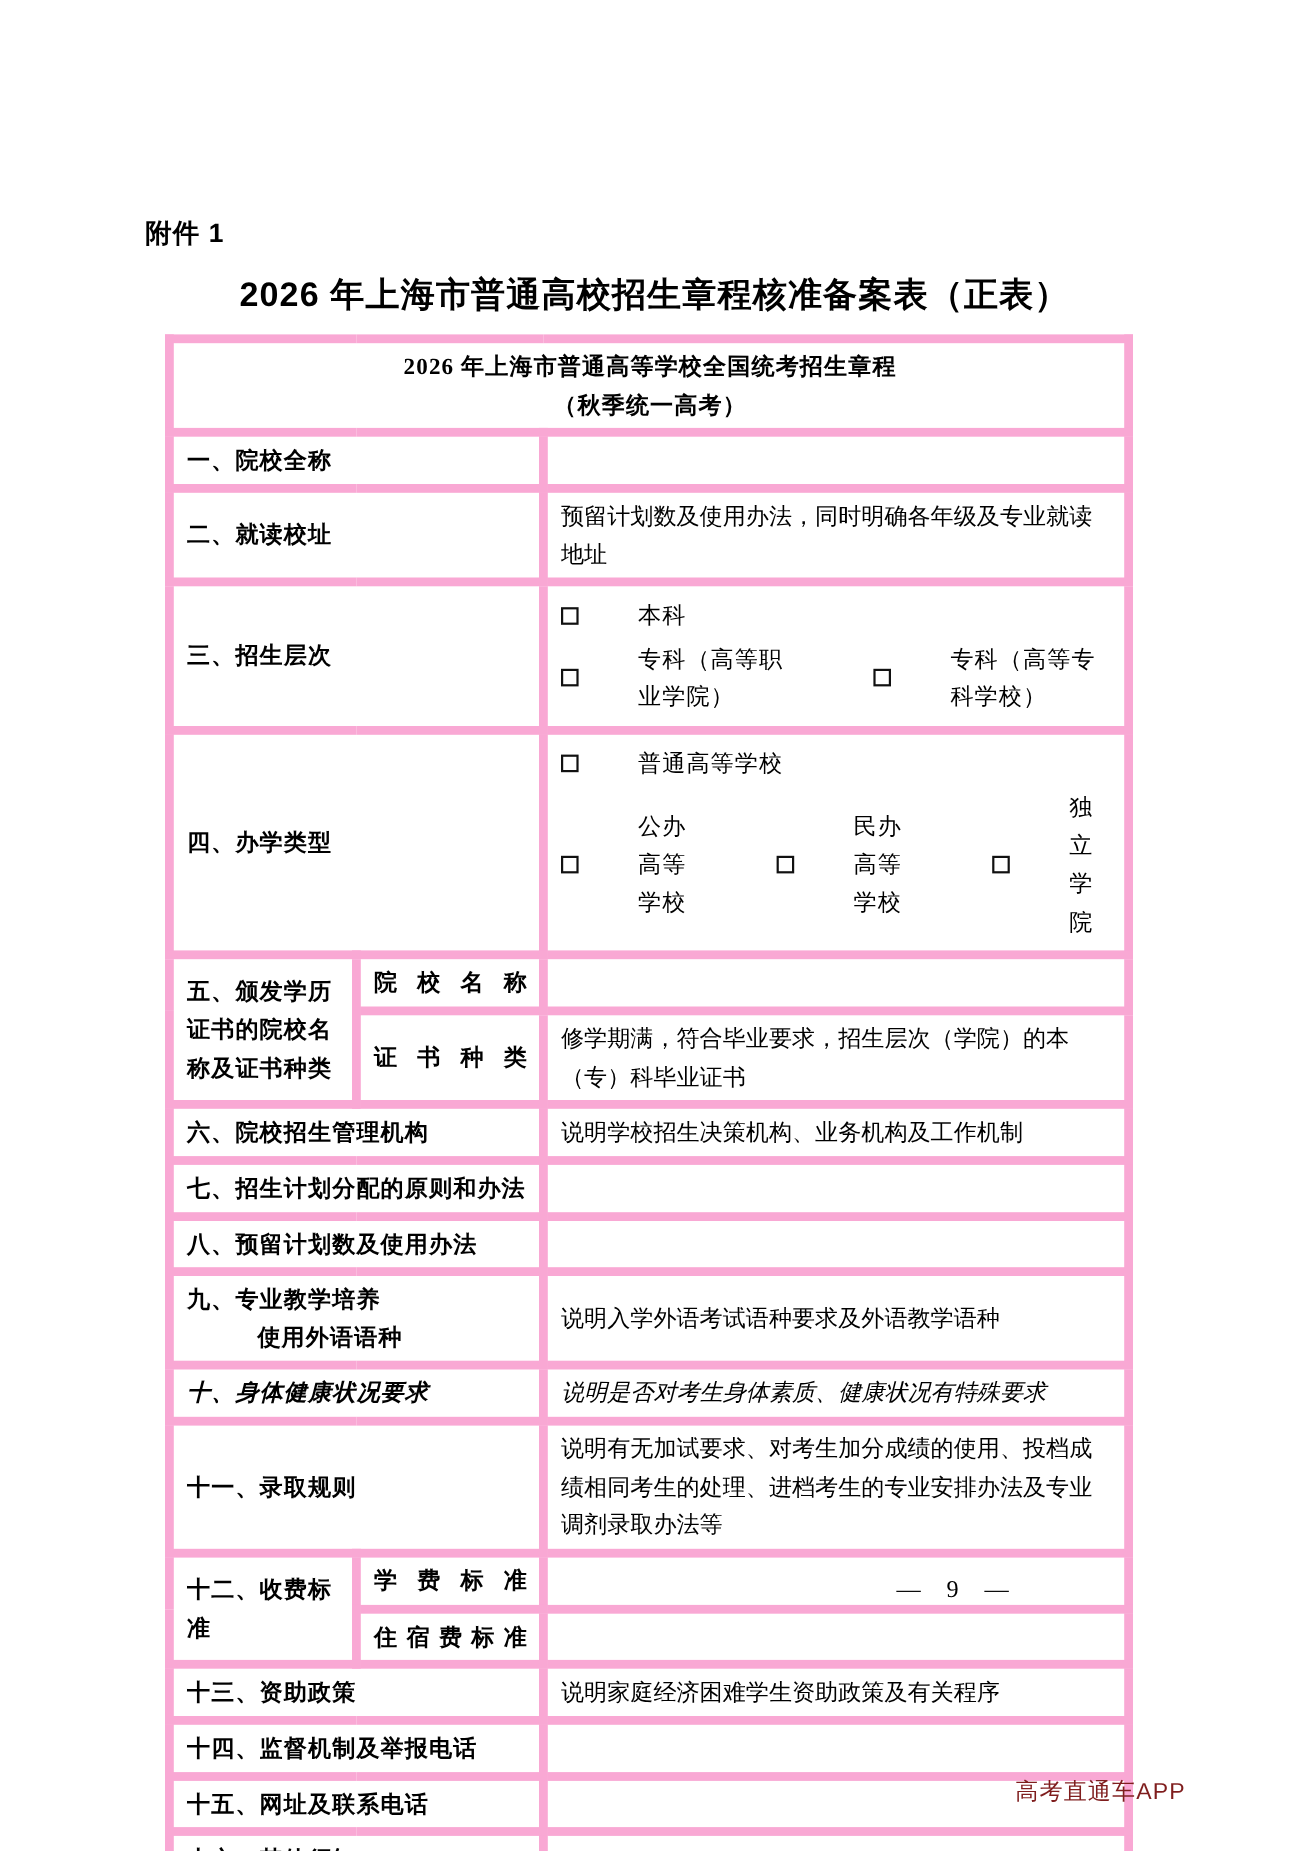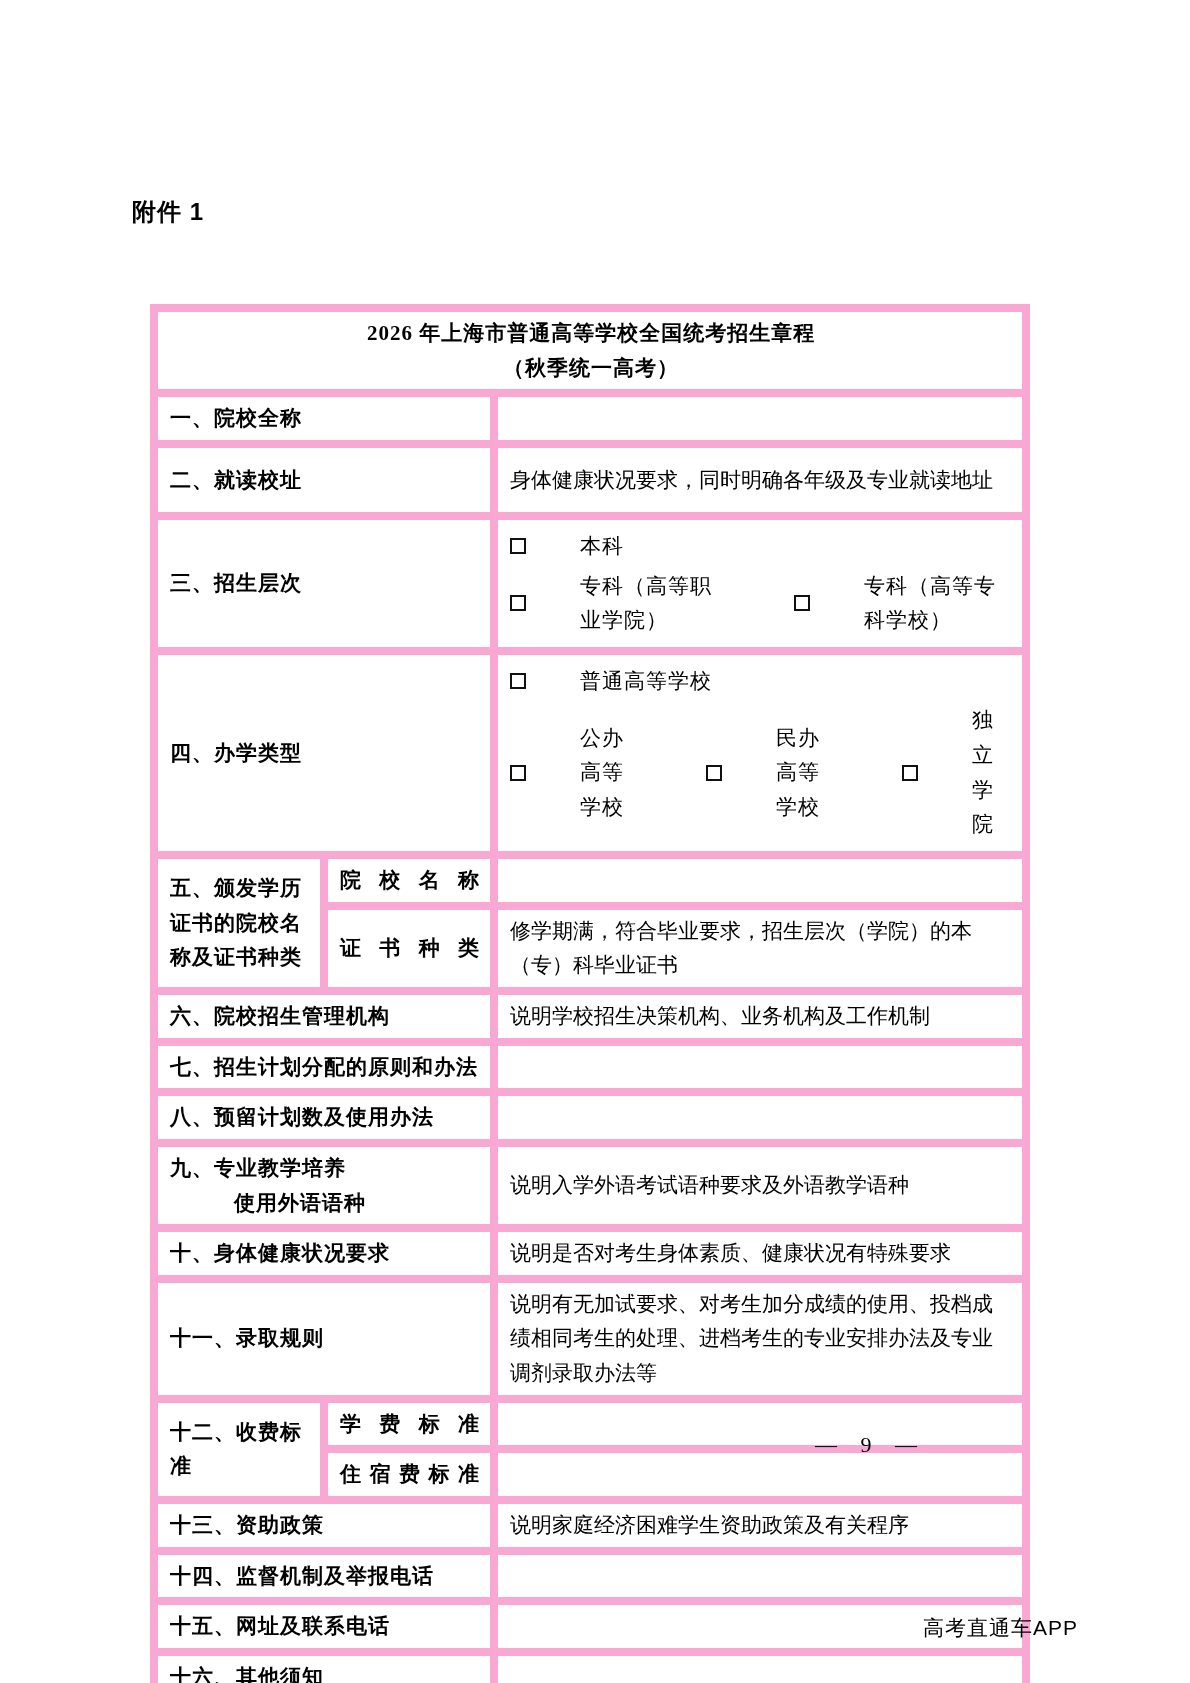--- a/index.html
+++ b/index.html
@@ -95,21 +95,21 @@
   tr.rr1  { height: 48px; }
   tr.rr2  { height: 72px; }
   tr.rr3  { height: 76px; }
   tr.rr4  { height: 78px; }
   tr.rr5a { height: 46px; }
   tr.rr5b { height: 76px; }
   tr.rr6  { height: 44px; }
   tr.rr7  { height: 42px; }
   tr.rr8  { height: 42px; margin-left: 12px; }
   tr.rr9  { height: 72px; }
-  tr.rr10 { height: 42px; }
+  tr.rr10 { height: 42px; font-style: italic; }
   tr.rr11 { height: 118px; }
   tr.rr12a { height: 40px; }
   tr.rr12b { height: 40px; }
   tr.rr13 { height: 42px; }
   tr.rr14 { height: 42px; }
   tr.rr15 { height: 42px; }
   tr.rr16 { height: 40px; }
   .page-number {
     position: absolute;
     top: 1432px;
@@ -117,31 +117,32 @@
     font-size: 22px;
     word-spacing: 16px;
     letter-spacing: 1px;
   }
   .watermark {
     position: absolute;
     top: 1614px;
     right: 112px;
     font-family: "Liberation Sans", sans-serif;
     font-size: 21px;
-    color: #000000;
+    color: #7f1d1d;
     letter-spacing: 1px;
   }
 </style>
 </head>
 <body>
 
 <div class="page">
 
   <div class="attachment">附件 1</div>
 
+  <div class="doc-title">2026 年上海市普通高校招生章程核准备案表（正表）</div>
 
   <table class="form-table">
     <colgroup>
       <col style="width:170px">
       <col style="width:170px">
       <col style="width:532px">
     </colgroup>
 
     <tbody>
         <tr class="r-head">
@@ -151,21 +152,21 @@
       </td>
     </tr>
 
     <tr class="rr1">
       <td colspan="2" class="lbl">一、院校全称</td>
       <td class="cnt"></td>
     </tr>
 
     <tr class="rr2">
       <td colspan="2" class="lbl">二、就读校址</td>
-      <td class="cnt">身体健康状况要求，同时明确各年级及专业就读地址</td>
+      <td class="cnt">预留计划数及使用办法，同时明确各年级及专业就读地址</td>
     </tr>
 
     <tr class="rr3">
       <td colspan="2" class="lbl">三、招生层次</td>
       <td class="cnt">
         <div class="opt-line">
           <span class="cb"></span>
           <span class="opt">本科</span>
         </div>
         <div class="opt-line">

